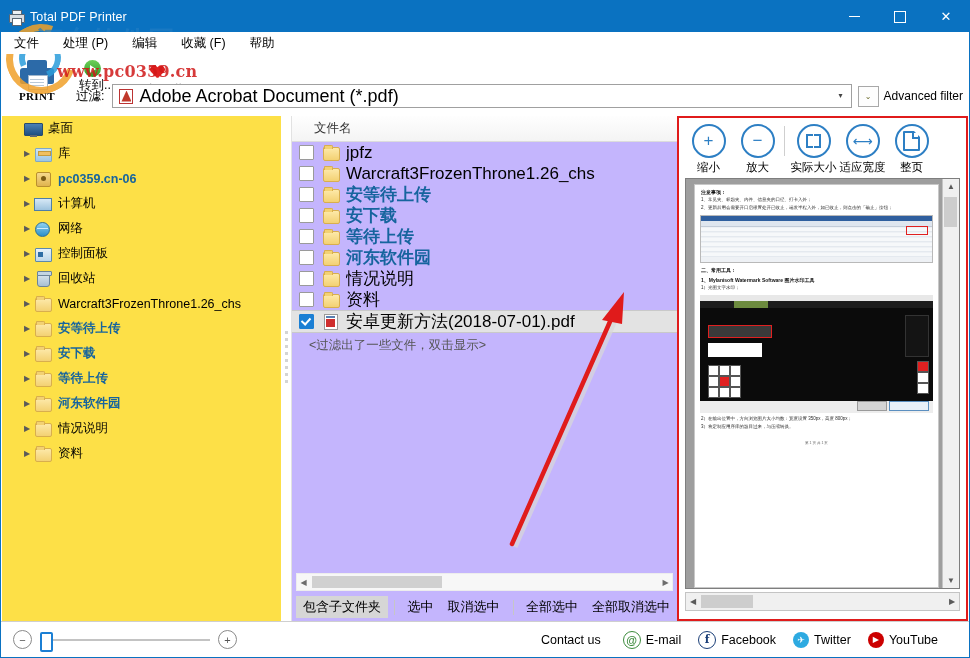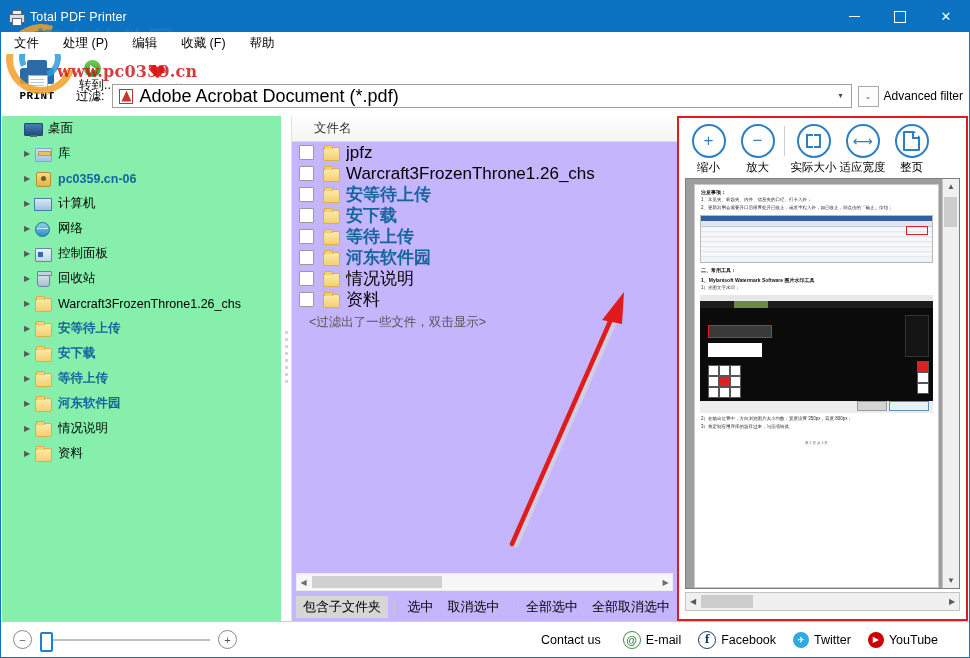--- a/index.html
+++ b/index.html
@@ -43,21 +43,21 @@
             display:flex;flex-direction:column;align-items:center;cursor:default;}
   .printbtn .picon{width:46px;height:34px;position:relative;}
   .pi-body{position:absolute;left:6px;top:12px;width:34px;height:16px;
            background:#2c6aa8;border-radius:3px 3px 2px 2px;}
   .pi-top{position:absolute;left:13px;top:4px;width:20px;height:10px;
           background:#2c6aa8;border-radius:2px 2px 0 0;}
   .pi-paper{position:absolute;left:14px;top:19px;width:18px;height:13px;
             background:#fff;border:1px solid #9fb6cc;}
   .pi-line{position:absolute;background:#b9c9d8;height:1px;left:16px;width:14px;}
   .printbtn .plabel{font-size:11px;font-weight:bold;letter-spacing:.4px;
-            font-family:Liberation Mono, monospace;margin-top:0px;}
+            font-family:Liberation Serif, serif;margin-top:0px;}
   .tbrow{position:absolute;left:75px;top:4px;display:flex;align-items:center;
          font-size:12.5px;}
   .tbitem{display:flex;align-items:center;margin-right:18px;cursor:default;
           padding:2px 3px;white-space:nowrap;flex-direction:column;}
   .circicon{width:17px;height:17px;border-radius:50%;margin-right:5px;
             display:flex;align-items:center;justify-content:center;flex:none;}
   .ci-green{background:linear-gradient(#6dcf5a,#2e9b22);}
   .ci-green::after{content:"";display:block;width:0;height:0;
             border-left:6px solid #fff;border-top:4px solid transparent;
             border-bottom:4px solid transparent;margin-left:2px;}
@@ -105,21 +105,21 @@
       font-family:"DejaVu Sans",sans-serif;white-space:nowrap;}
   .wm .wm-url{position:absolute;left:56px;top:53px;font-size:16px;font-weight:bold;
       color:#d01818;opacity:.85;letter-spacing:.2px;
       font-family:"DejaVu Serif",serif;white-space:nowrap;}
 
   
   .main{position:absolute;left:0;top:115px;right:0;bottom:36px;}
 
   
   .tree{position:absolute;left:1px;top:0;width:279px;bottom:0;overflow:hidden;
-        background:#86efac;border-right:1px solid #e6e6e6;}
+        background:#fde047;border-right:1px solid #e6e6e6;}
   .trow{display:flex;align-items:center;height:25px;padding-left:8px;
         font-size:12.5px;white-space:nowrap;cursor:default;}
   .exp{width:14px;height:14px;display:flex;align-items:center;
        justify-content:center;color:#5a5a5a;font-size:8px;flex:none;}
   .tico{width:17px;height:15px;margin-right:7px;flex:none;position:relative;}
   .folder{position:absolute;left:1px;top:2px;width:15px;height:12px;
        background:linear-gradient(#fde9a9,#f3d173);border:1px solid #d8ae4e;
        border-radius:1px 2px 2px 2px;}
   .folder::before{content:"";position:absolute;left:0;top:-3px;width:7px;height:3px;
        background:#f3d173;border:1px solid #d8ae4e;border-bottom:0;border-radius:1px 2px 0 0;}
@@ -543,20 +543,27 @@
             </span>
             <span class="fname">情况说明</span>
           </div>
           <div class="frow">
             <span class="cbx"></span>
             <span class="fico">
               <span class="folder"></span>
             </span>
             <span class="fname">资料</span>
           </div>
+          <div class="frow sel">
+            <span class="cbx on"></span>
+            <span class="fico">
+              <span class="pdffile"></span>
+            </span>
+            <span class="fname">安卓更新方法(2018-07-01).pdf</span>
+          </div>
           <div class="fnote">&lt;过滤出了一些文件，双击显示&gt;</div>
         </div>
 
       <div class="hscroll">
         <div class="arr">◀</div>
         <div class="thumb"></div>
         <div class="track"></div>
         <div class="arr">▶</div>
       </div>
 

